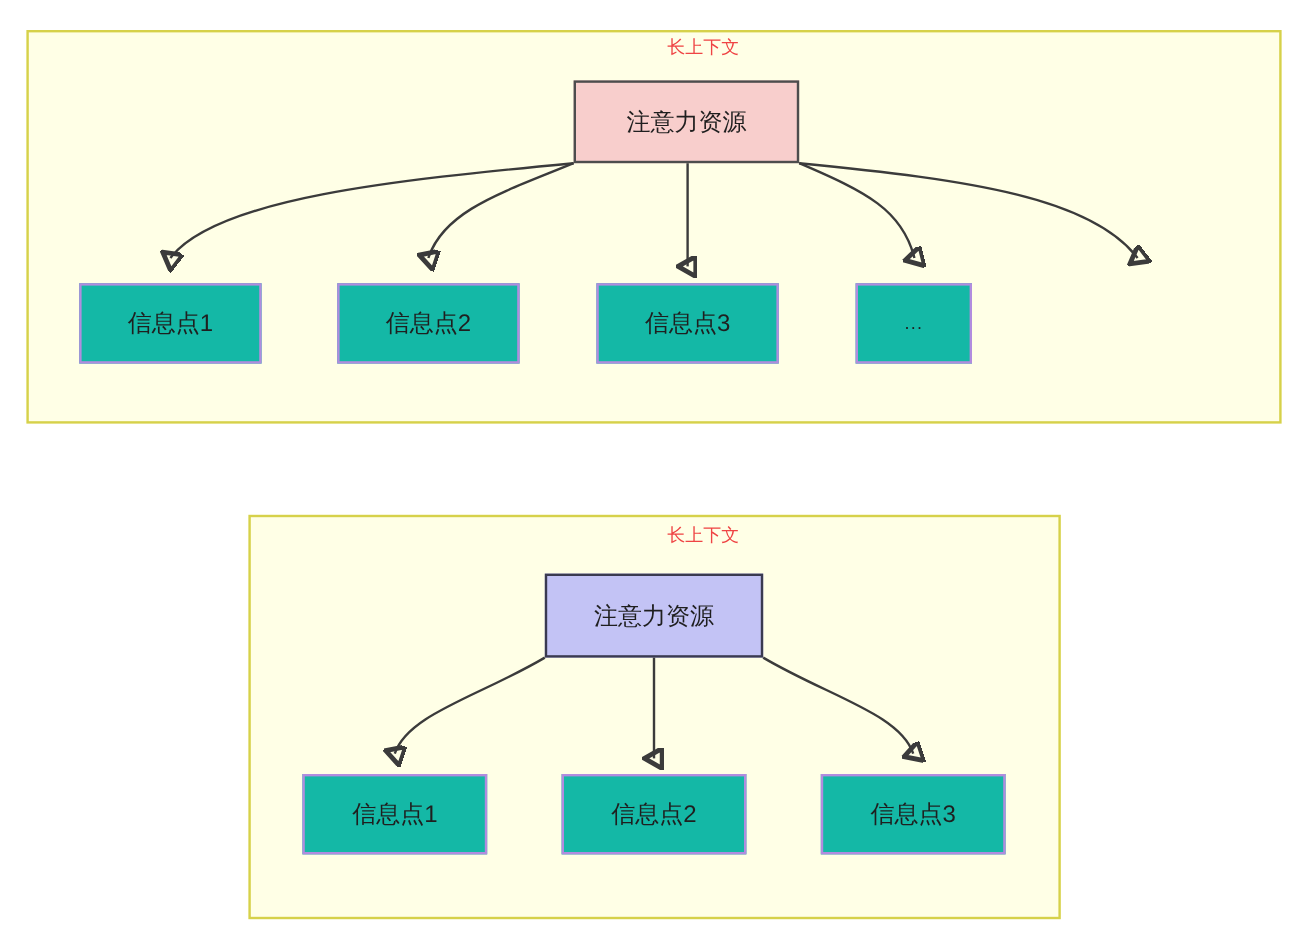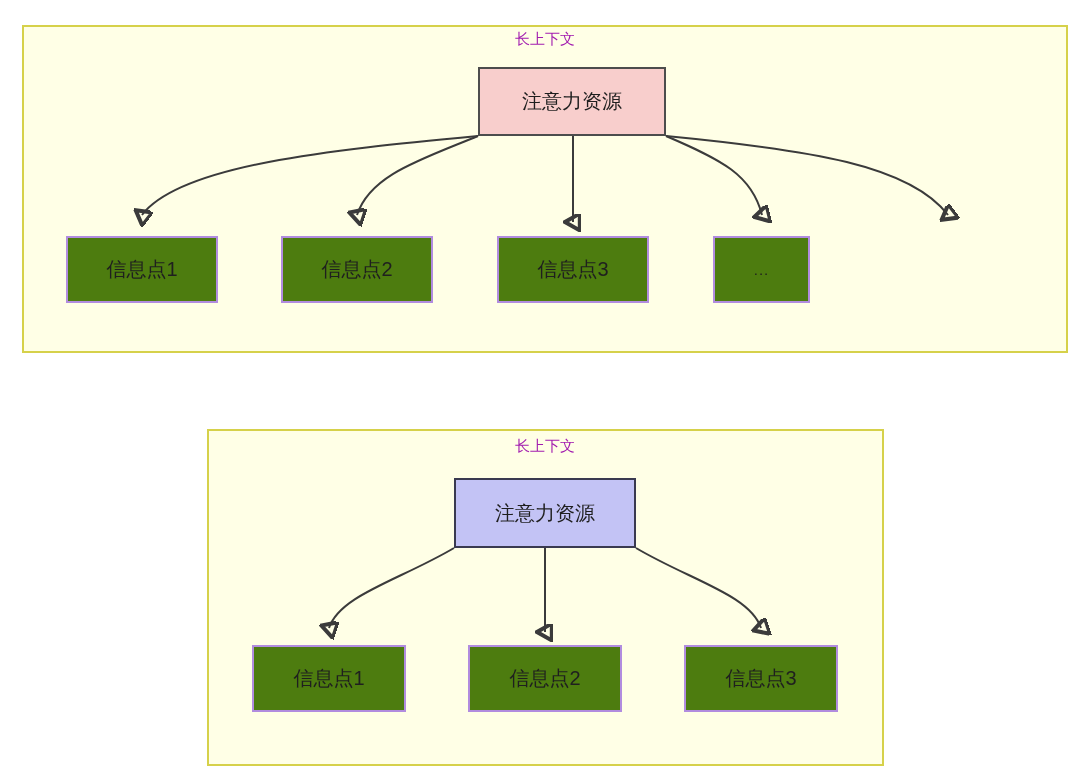--- a/index.html
+++ b/index.html
@@ -23,45 +23,46 @@
   }
   .group-box {
     position: absolute;
     background: #ffffe6;
     border: 2px solid #d6d14a;
     box-sizing: border-box;
   }
   .group-title {
     position: absolute;
     font-size: 15px;
-    color: #a21caf;
+    color: #ef4444;
     text-align: left;
     white-space: nowrap;
     transform: translateX(-50%);
+    margin-left: 41px;
   }
   .node {
     position: absolute;
     box-sizing: border-box;
     display: flex;
     align-items: center;
     justify-content: center;
     font-size: 20px;
     color: #1f1f1f;
     white-space: nowrap;
   }
   .node-attention-long {
     background: #f8cecc;
     border: 2px solid #4d4d4d;
   }
   .node-attention-short {
     background: #c3c3f5;
     border: 2px solid #3a3a50;
   }
   .node-info {
-    background: #4d7c0f;
+    background: #14b8a6;
     border: 2px solid #b18cdf;
   }
   .node-ellipsis {
     font-size: 15px;
     letter-spacing: 1px;
   }
   svg.edges {
     position: absolute;
     left: 0;
     top: 0;

